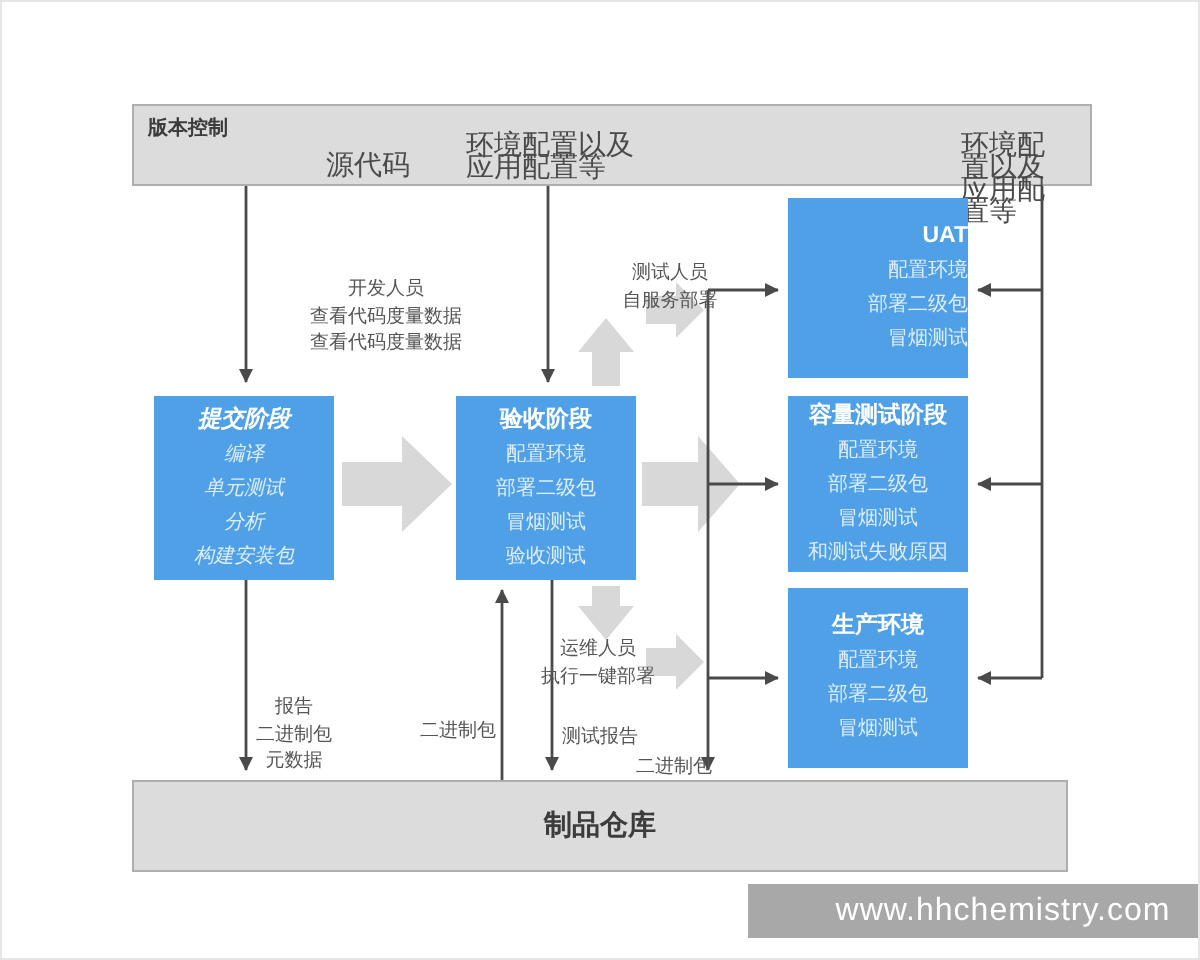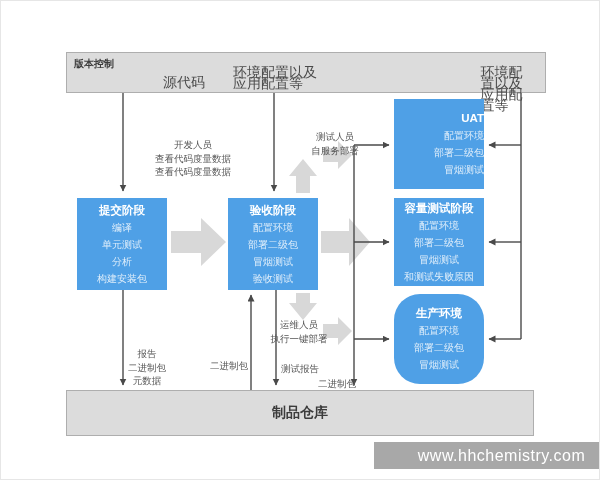--- a/index.html
+++ b/index.html
@@ -72,21 +72,21 @@
       <path d="M122,289 L122,384" marker-end="url(#ah)"></path>
       <path d="M250,389 L250,294" marker-end="url(#ah)"></path>
       <path d="M275,289 L275,384" marker-end="url(#ah)"></path>
       <path d="M353,144 L388,144" marker-end="url(#ah)"></path>
       <path d="M353,241 L388,241" marker-end="url(#ah)"></path>
       <path d="M353,338 L388,338" marker-end="url(#ah)"></path>
       <path d="M353,144 L353,384" marker-end="url(#ah)"></path>
     </g>
   </svg>
 
-  <div class="abs stage" style="left:76px;top:197px;height:92px;">
+  <div class="abs stage" style="left:76px;top:197px;height:92px;font-style:italic;">
     <div class="stage-title">提交阶段</div>
     <div class="stage-item">编译</div>
     <div class="stage-item">单元测试</div>
     <div class="stage-item">分析</div>
     <div class="stage-item">构建安装包</div>
   </div>
 
   <div class="abs stage" style="left:227px;top:197px;height:92px;">
     <div class="stage-title">验收阶段</div>
     <div class="stage-item">配置环境</div>
@@ -103,21 +103,21 @@
   </div>
 
   <div class="abs stage" style="left:393px;top:197px;height:88px;">
     <div class="stage-title">容量测试阶段</div>
     <div class="stage-item">配置环境</div>
     <div class="stage-item">部署二级包</div>
     <div class="stage-item">冒烟测试</div>
     <div class="stage-item">和测试失败原因</div>
   </div>
 
-  <div class="abs stage" style="left:393px;top:293px;height:90px;border-radius:26px;">
+  <div class="abs stage" style="left:393px;top:293px;height:90px;">
     <div class="stage-title">生产环境</div>
     <div class="stage-item">配置环境</div>
     <div class="stage-item">部署二级包</div>
     <div class="stage-item">冒烟测试</div>
   </div>
 
   <div class="abs note" style="left:192px;top:137px;">
     <div>开发人员</div>
     <div>查看代码度量数据</div>
     <div>查看代码度量数据</div>

